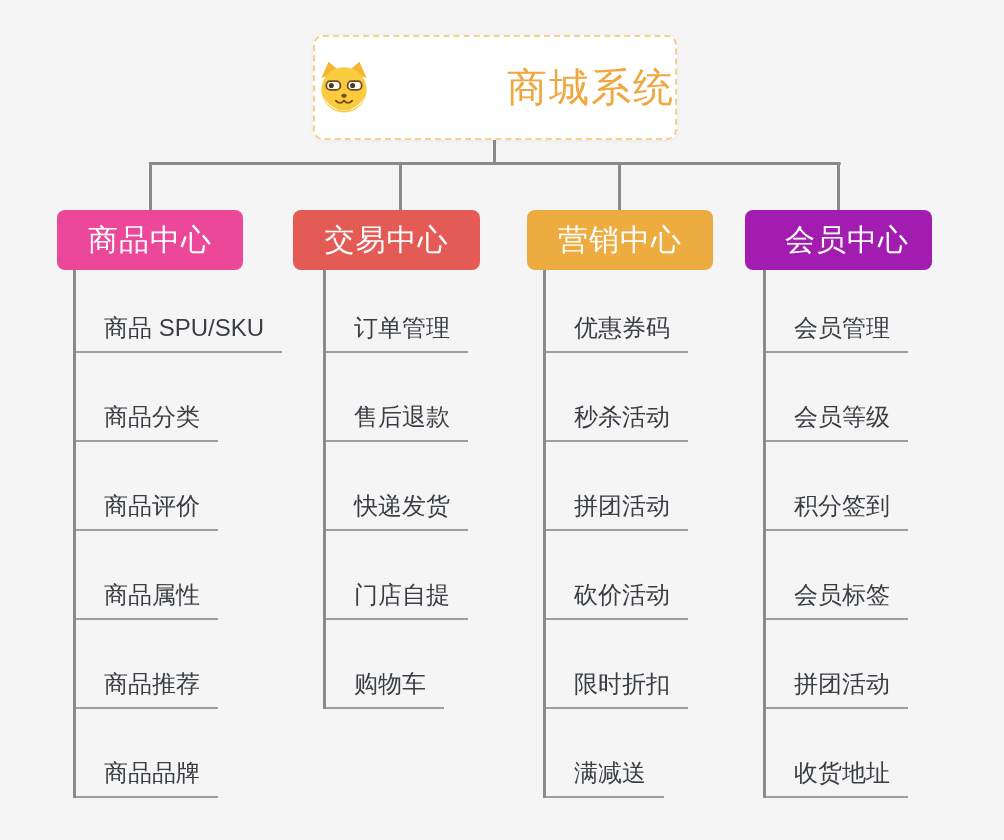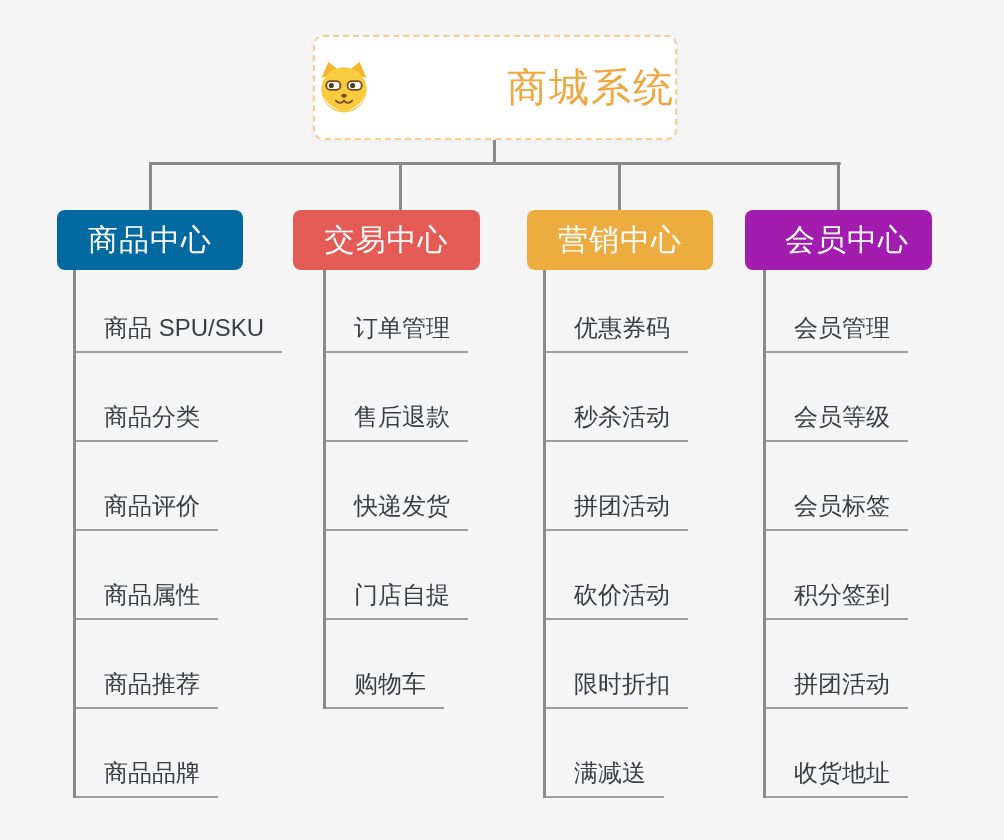--- a/index.html
+++ b/index.html
@@ -98,21 +98,21 @@
     <span class="root-title">商城系统</span>
   </div>
 
   <div class="conn conn-stem"></div>
   <div class="conn conn-rail"></div>
   <div class="conn conn-drop drop-0"></div>
   <div class="conn conn-drop drop-1"></div>
   <div class="conn conn-drop drop-2"></div>
   <div class="conn conn-drop drop-3"></div>
 
-  <div class="branch-header hdr-0" style="background: #0369a1;">
+  <div class="branch-header hdr-0" style="background: #ec4899;">
       <span>商品中心</span>
     </div>
   <div class="branch-header hdr-1" style="background: rgb(228, 91, 85);">
       <span>交易中心</span>
     </div>
   <div class="branch-header hdr-2" style="background: rgb(237, 172, 64);">
       <span>营销中心</span>
     </div>
   <div class="branch-header hdr-3" style="background: #a21caf; padding-left: 17px;">
       <span>会员中心</span>
@@ -179,26 +179,26 @@
   </ul>
 
   <ul class="branch-list list-3">
     <li>
         <span class="leaf-label">会员管理</span>
       </li>
     <li>
         <span class="leaf-label">会员等级</span>
       </li>
     <li>
+        <span class="leaf-label">积分签到</span>
+      </li>
+    <li>
         <span class="leaf-label">会员标签</span>
       </li>
     <li>
-        <span class="leaf-label">积分签到</span>
-      </li>
-    <li>
         <span class="leaf-label">拼团活动</span>
       </li>
     <li>
         <span class="leaf-label">收货地址</span>
       </li>
   </ul>
 
 </div>
 
 </body></html>

